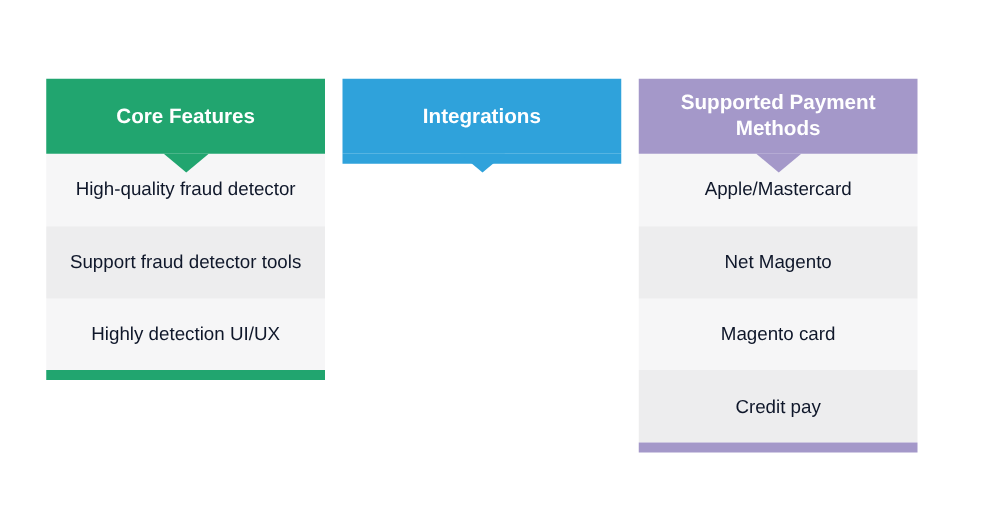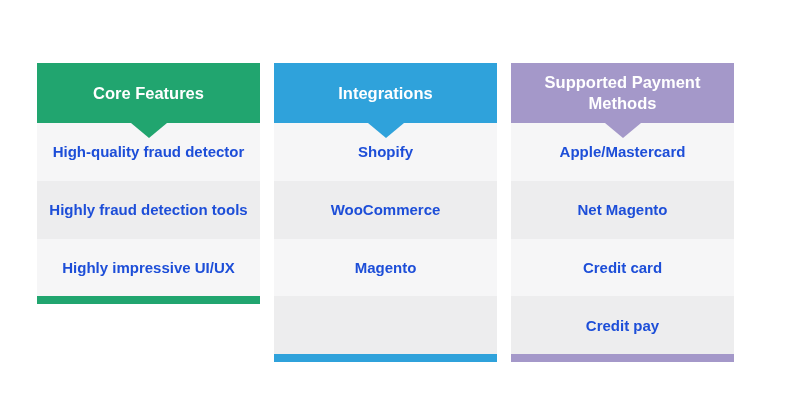--- a/index.html
+++ b/index.html
@@ -49,70 +49,63 @@
     display: flex;
     flex-direction: column;
   }
   .row {
     height: 57.75px;
     display: flex;
     align-items: center;
     justify-content: center;
     text-align: center;
     font-size: 15px;
-    color: #1d4ed8;
+    color: #0f172a;
     background: #f6f6f7;
     padding: 0 8px;
-    font-weight: bold;
   }
   .row:nth-child(even) { background: #ededee; }
   .col-footer {
     height: 8px;
     background: var(--accent);
   }
 </style>
 </head>
 <body>
 
 <div class="board">
 
   <div class="column" style="--accent: #21a56f;">
     <div class="col-header">
       <span>Core Features</span>
       <span class="tri"></span>
     </div>
     <div class="col-rows">
       <div class="row">High-quality fraud detector</div>
-      <div class="row">Highly fraud detection tools</div>
-      <div class="row">Highly impressive UI/UX</div>
+      <div class="row">Support fraud detector tools</div>
+      <div class="row">Highly detection UI/UX</div>
     </div>
     <div class="col-footer"></div>
   </div>
 
   <div class="column" style="--accent: #2fa2db;">
     <div class="col-header">
       <span>Integrations</span>
       <span class="tri"></span>
-    </div>
-    <div class="col-rows">
-      <div class="row">Shopify</div>
-      <div class="row">WooCommerce</div>
-      <div class="row">Magento</div>
-      <div class="row"></div>
     </div>
     <div class="col-footer"></div>
   </div>
 
   <div class="column" style="--accent: #a498c9;">
     <div class="col-header">
       <span>Supported Payment Methods</span>
       <span class="tri"></span>
     </div>
     <div class="col-rows">
       <div class="row">Apple/Mastercard</div>
       <div class="row">Net Magento</div>
-      <div class="row">Credit card</div>
+      <div class="row">Magento card</div>
       <div class="row">Credit pay</div>
     </div>
     <div class="col-footer"></div>
   </div>
 
 </div>
 
 </body></html>

